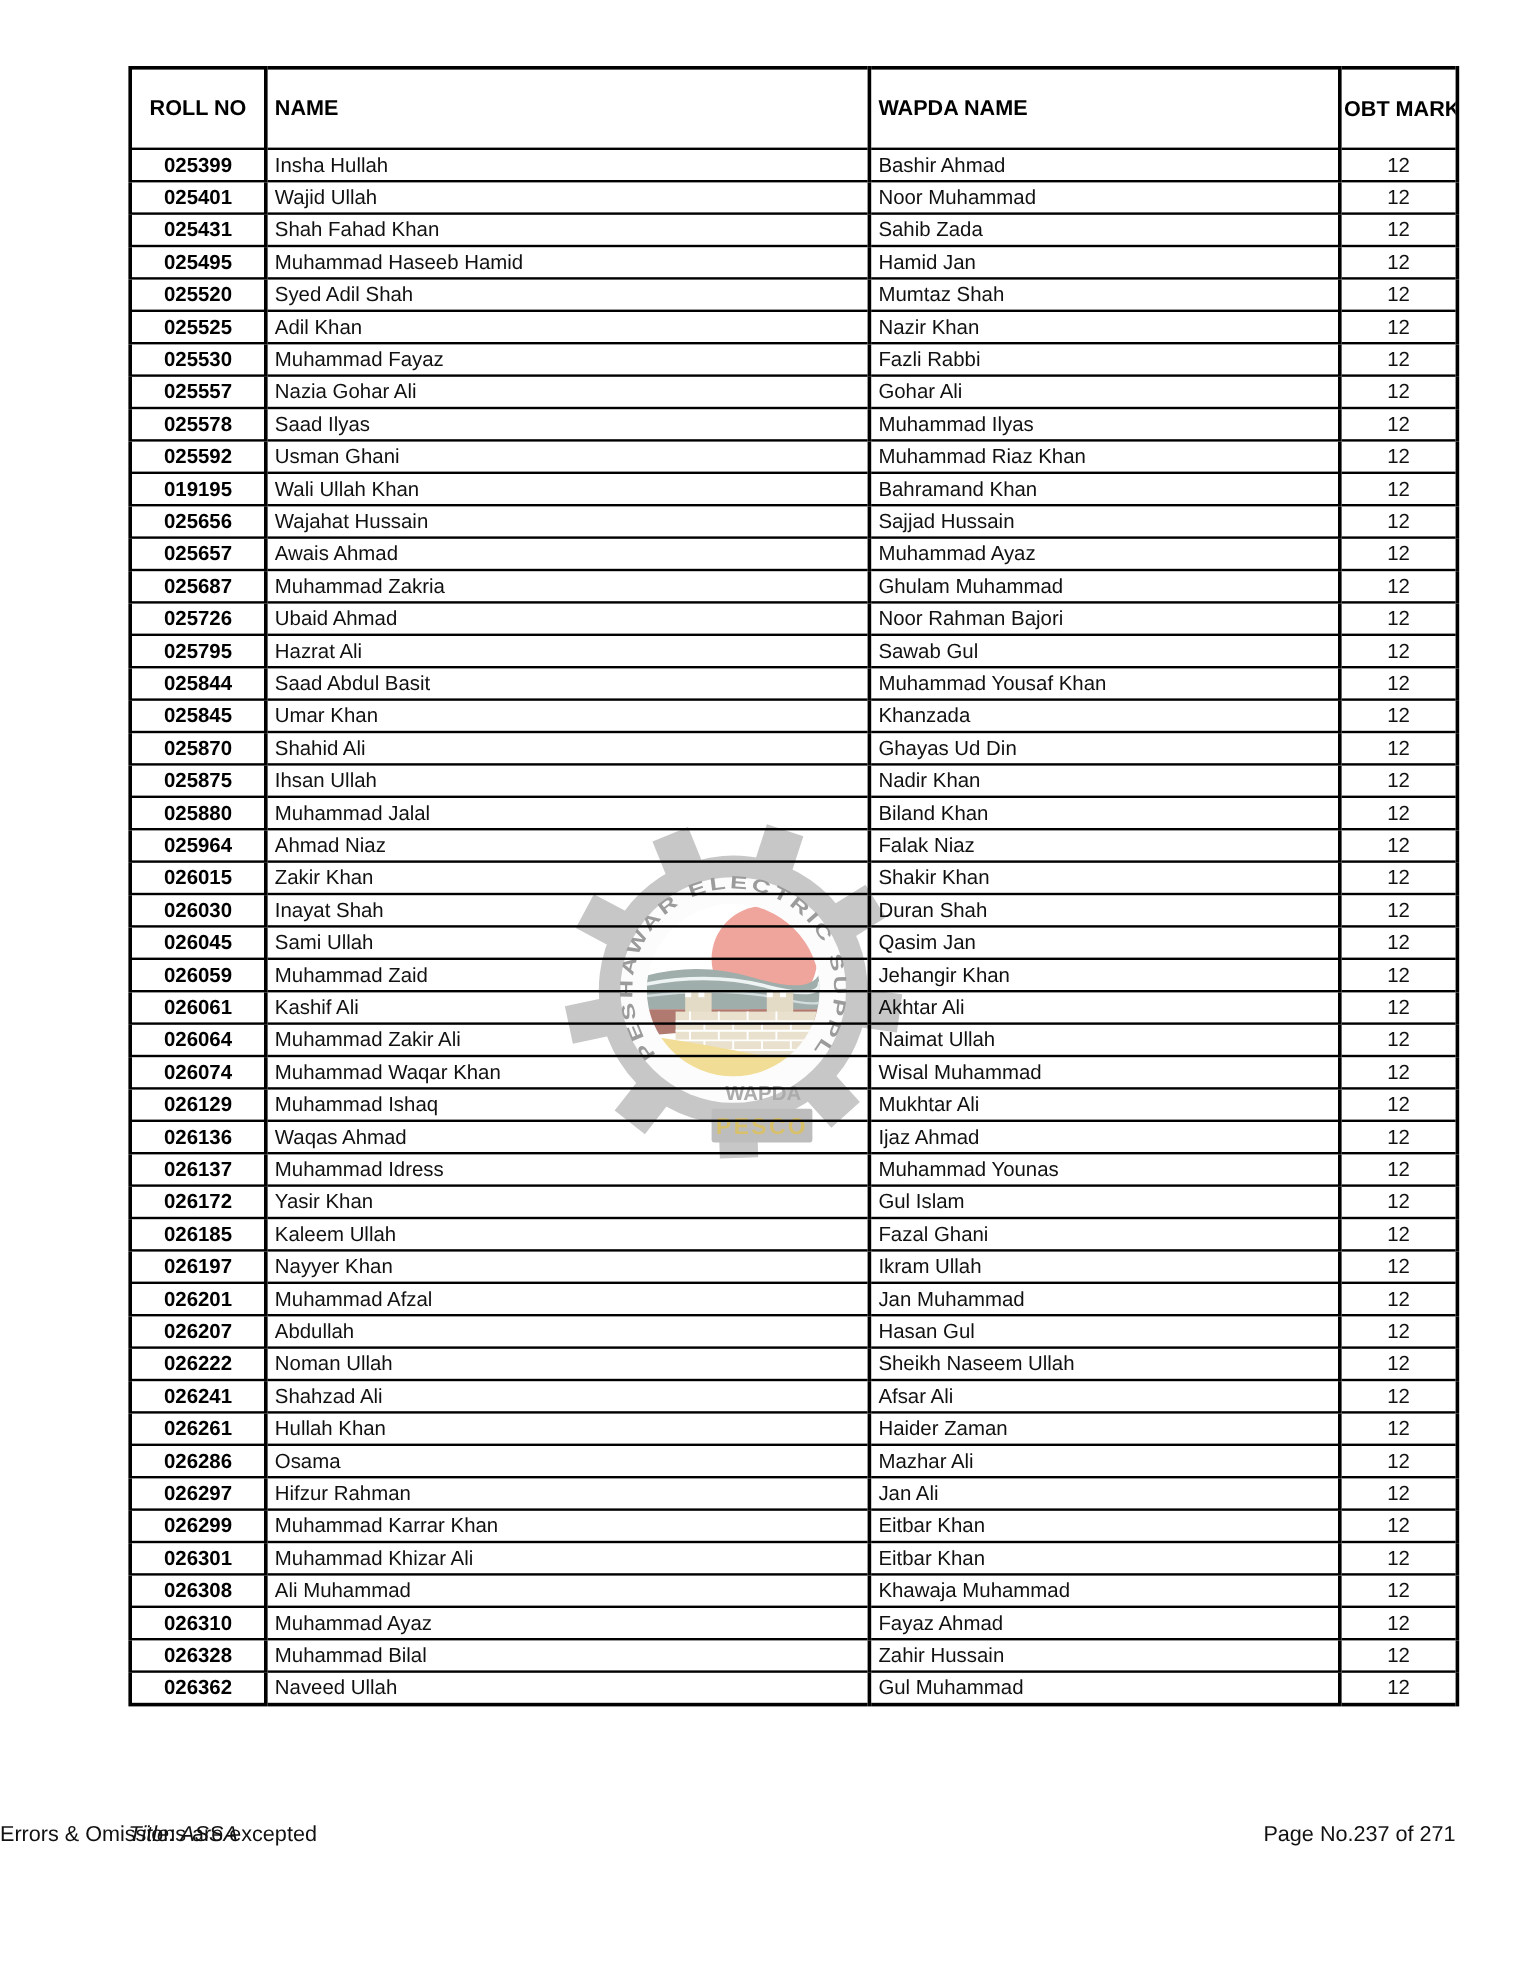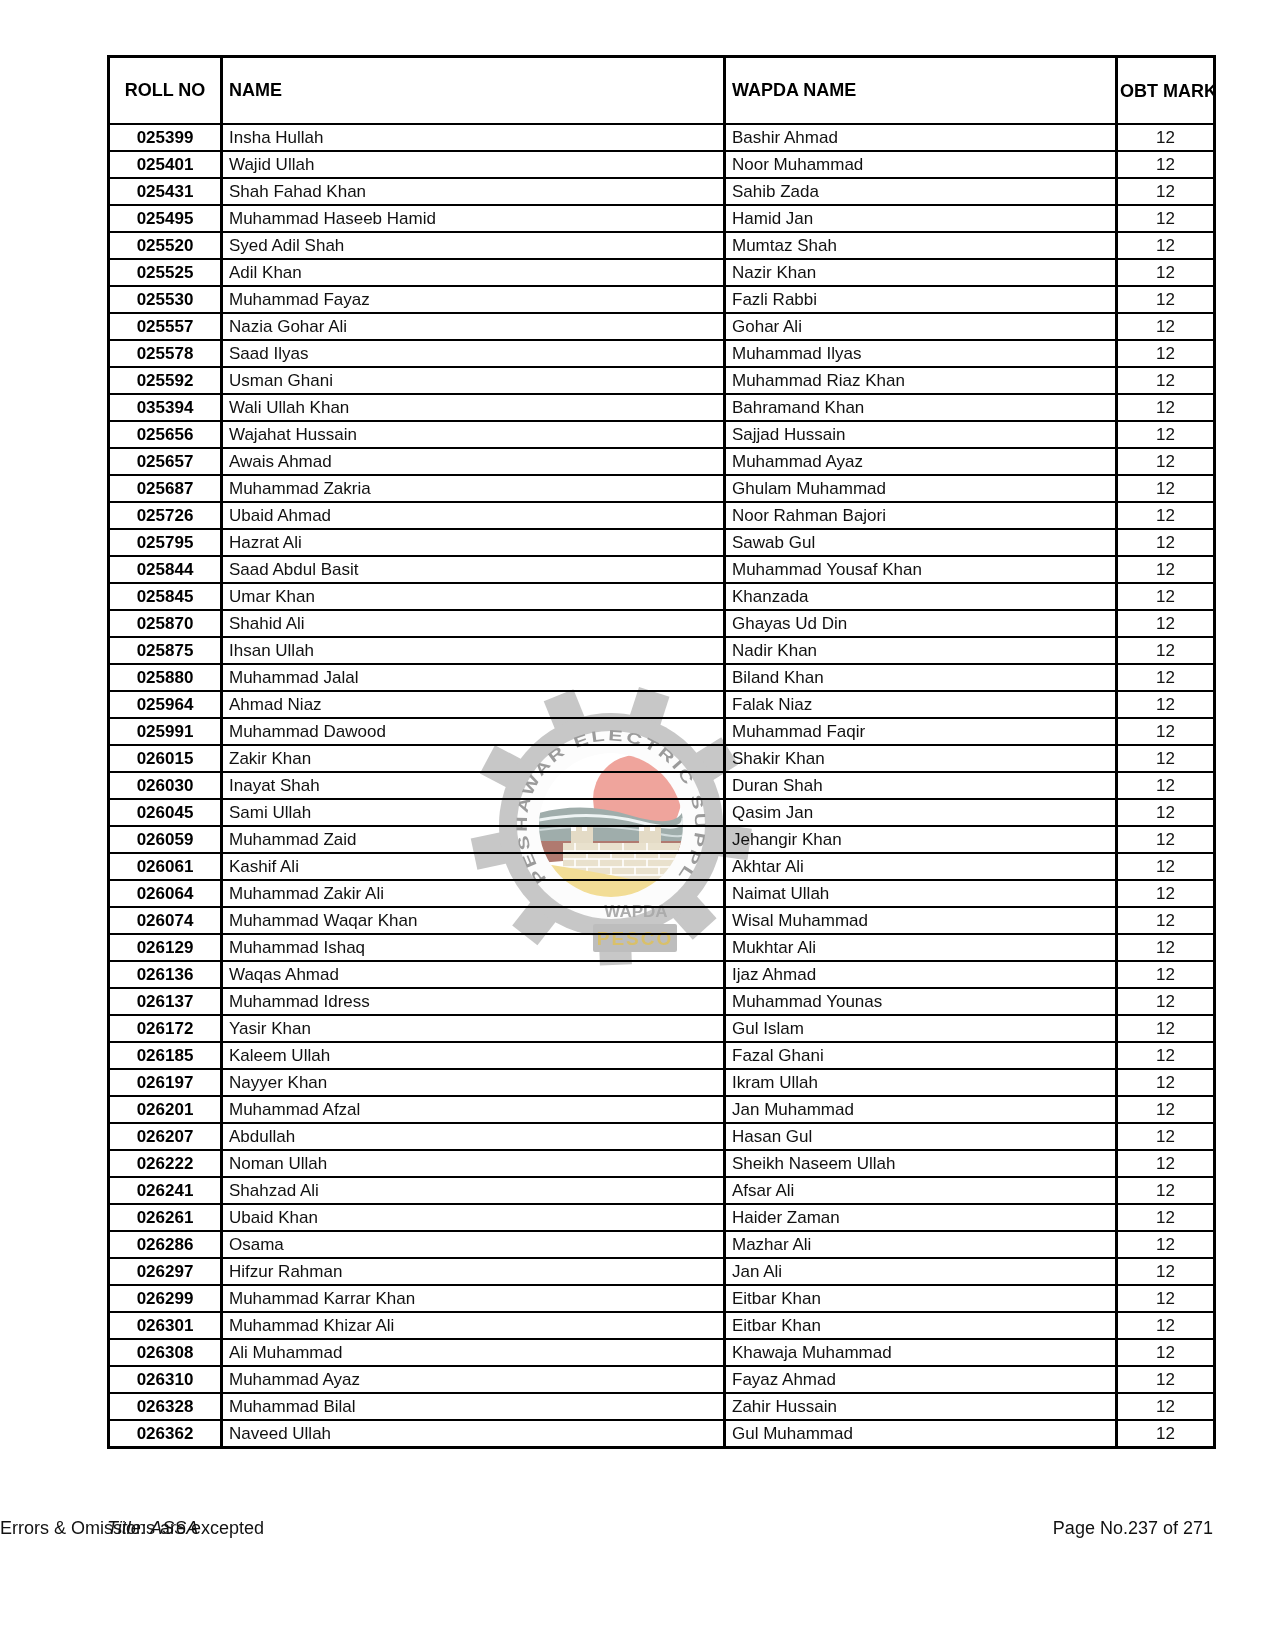--- a/index.html
+++ b/index.html
@@ -226,21 +226,21 @@
     <td class="c-father">Muhammad Ilyas</td>
     <td class="c-marks">12</td>
   </tr>
         <tr>
     <td class="c-roll">025592</td>
     <td class="c-name">Usman Ghani</td>
     <td class="c-father">Muhammad Riaz Khan</td>
     <td class="c-marks">12</td>
   </tr>
         <tr>
-    <td class="c-roll">035394</td>
+    <td class="c-roll">019195</td>
     <td class="c-name">Wali Ullah Khan</td>
     <td class="c-father">Bahramand Khan</td>
     <td class="c-marks">12</td>
   </tr>
         <tr>
     <td class="c-roll">025656</td>
     <td class="c-name">Wajahat Hussain</td>
     <td class="c-father">Sajjad Hussain</td>
     <td class="c-marks">12</td>
   </tr>
@@ -298,26 +298,20 @@
     <td class="c-father">Biland Khan</td>
     <td class="c-marks">12</td>
   </tr>
         <tr>
     <td class="c-roll">025964</td>
     <td class="c-name">Ahmad Niaz</td>
     <td class="c-father">Falak Niaz</td>
     <td class="c-marks">12</td>
   </tr>
         <tr>
-    <td class="c-roll">025991</td>
-    <td class="c-name">Muhammad Dawood</td>
-    <td class="c-father">Muhammad Faqir</td>
-    <td class="c-marks">12</td>
-  </tr>
-        <tr>
     <td class="c-roll">026015</td>
     <td class="c-name">Zakir Khan</td>
     <td class="c-father">Shakir Khan</td>
     <td class="c-marks">12</td>
   </tr>
         <tr>
     <td class="c-roll">026030</td>
     <td class="c-name">Inayat Shah</td>
     <td class="c-father">Duran Shah</td>
     <td class="c-marks">12</td>
@@ -407,21 +401,21 @@
     <td class="c-marks">12</td>
   </tr>
         <tr>
     <td class="c-roll">026241</td>
     <td class="c-name">Shahzad Ali</td>
     <td class="c-father">Afsar Ali</td>
     <td class="c-marks">12</td>
   </tr>
         <tr>
     <td class="c-roll">026261</td>
-    <td class="c-name">Ubaid Khan</td>
+    <td class="c-name">Hullah Khan</td>
     <td class="c-father">Haider Zaman</td>
     <td class="c-marks">12</td>
   </tr>
         <tr>
     <td class="c-roll">026286</td>
     <td class="c-name">Osama</td>
     <td class="c-father">Mazhar Ali</td>
     <td class="c-marks">12</td>
   </tr>
         <tr>

